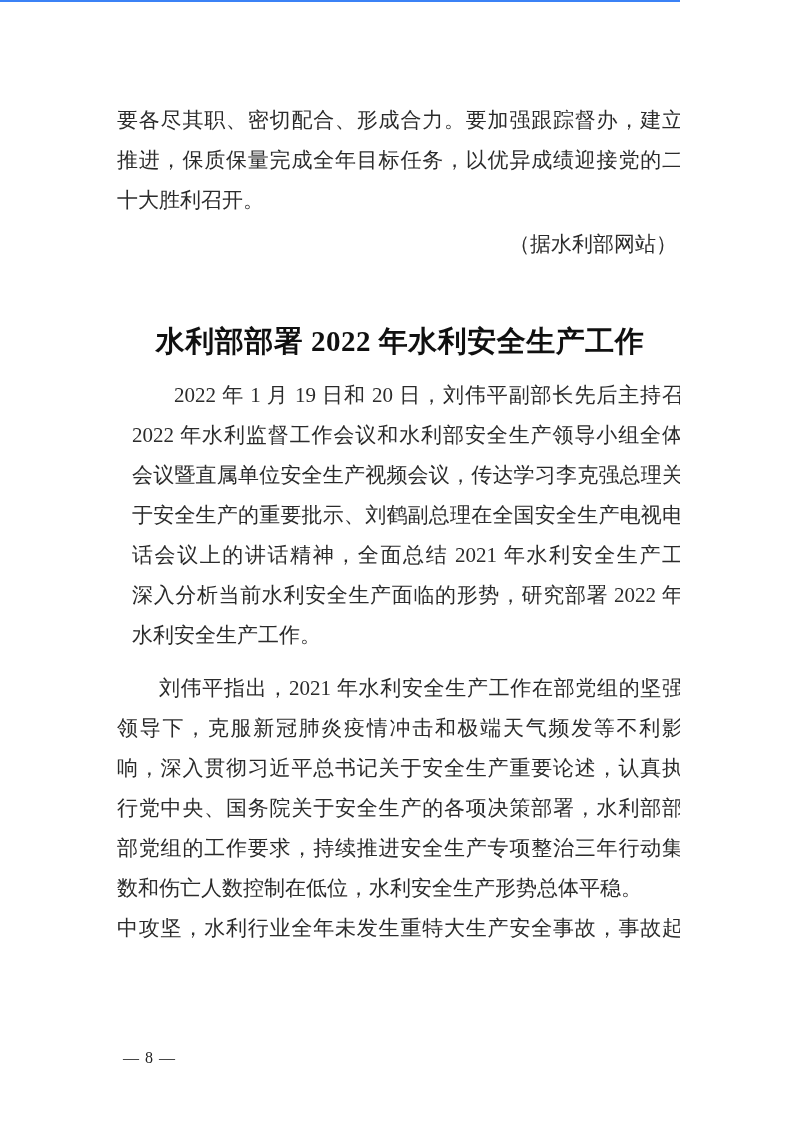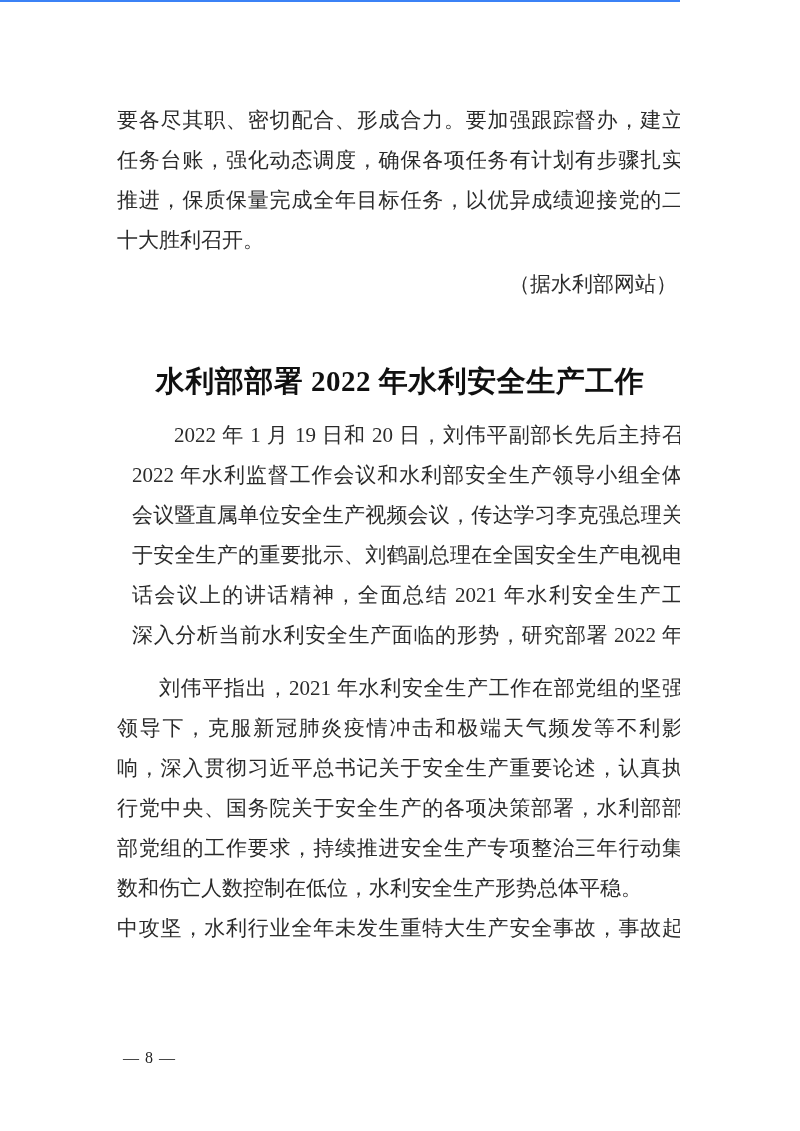--- a/index.html
+++ b/index.html
@@ -69,36 +69,36 @@
   }
 </style>
 </head>
 <body>
 
 <div class="page">
   <div class="content">
 
     <div>
       <div class="bline">要各尽其职、密切配合、形成合力。要加强跟踪督办，建立</div>
-      <div class="bline">任务台账，强化动态调度，确保各项任务有计划有步骤扎实</div>
       <div class="bline">推进，保质保量完成全年目标任务，以优异成绩迎接党的二</div>
       <div class="bline lastline">十大胜利召开。</div>
     </div>
 
     <div class="attribution">（据水利部网站）</div>
 
     <div class="article-title">水利部部署 2022 年水利安全生产工作</div>
 
     <div class="para2">
       <div class="bline indent">2022 年 1 月 19 日和 20 日，刘伟平副部长先后主持召开</div>
       <div class="bline">2022 年水利监督工作会议和水利部安全生产领导小组全体</div>
       <div class="bline">会议暨直属单位安全生产视频会议，传达学习李克强总理关</div>
       <div class="bline">于安全生产的重要批示、刘鹤副总理在全国安全生产电视电</div>
       <div class="bline">话会议上的讲话精神，全面总结 2021 年水利安全生产工作，</div>
       <div class="bline">深入分析当前水利安全生产面临的形势，研究部署 2022 年</div>
+      <div class="bline lastline">水利安全生产工作。</div>
     </div>
 
     <div class="para3">
       <div class="bline indent">刘伟平指出，2021 年水利安全生产工作在部党组的坚强</div>
       <div class="bline">领导下，克服新冠肺炎疫情冲击和极端天气频发等不利影</div>
       <div class="bline">响，深入贯彻习近平总书记关于安全生产重要论述，认真执</div>
       <div class="bline">行党中央、国务院关于安全生产的各项决策部署，水利部部署</div>
       <div class="bline">部党组的工作要求，持续推进安全生产专项整治三年行动集</div>
       <div class="bline lastline">数和伤亡人数控制在低位，水利安全生产形势总体平稳。</div>
       <div class="bline">中攻坚，水利行业全年未发生重特大生产安全事故，事故起</div>

